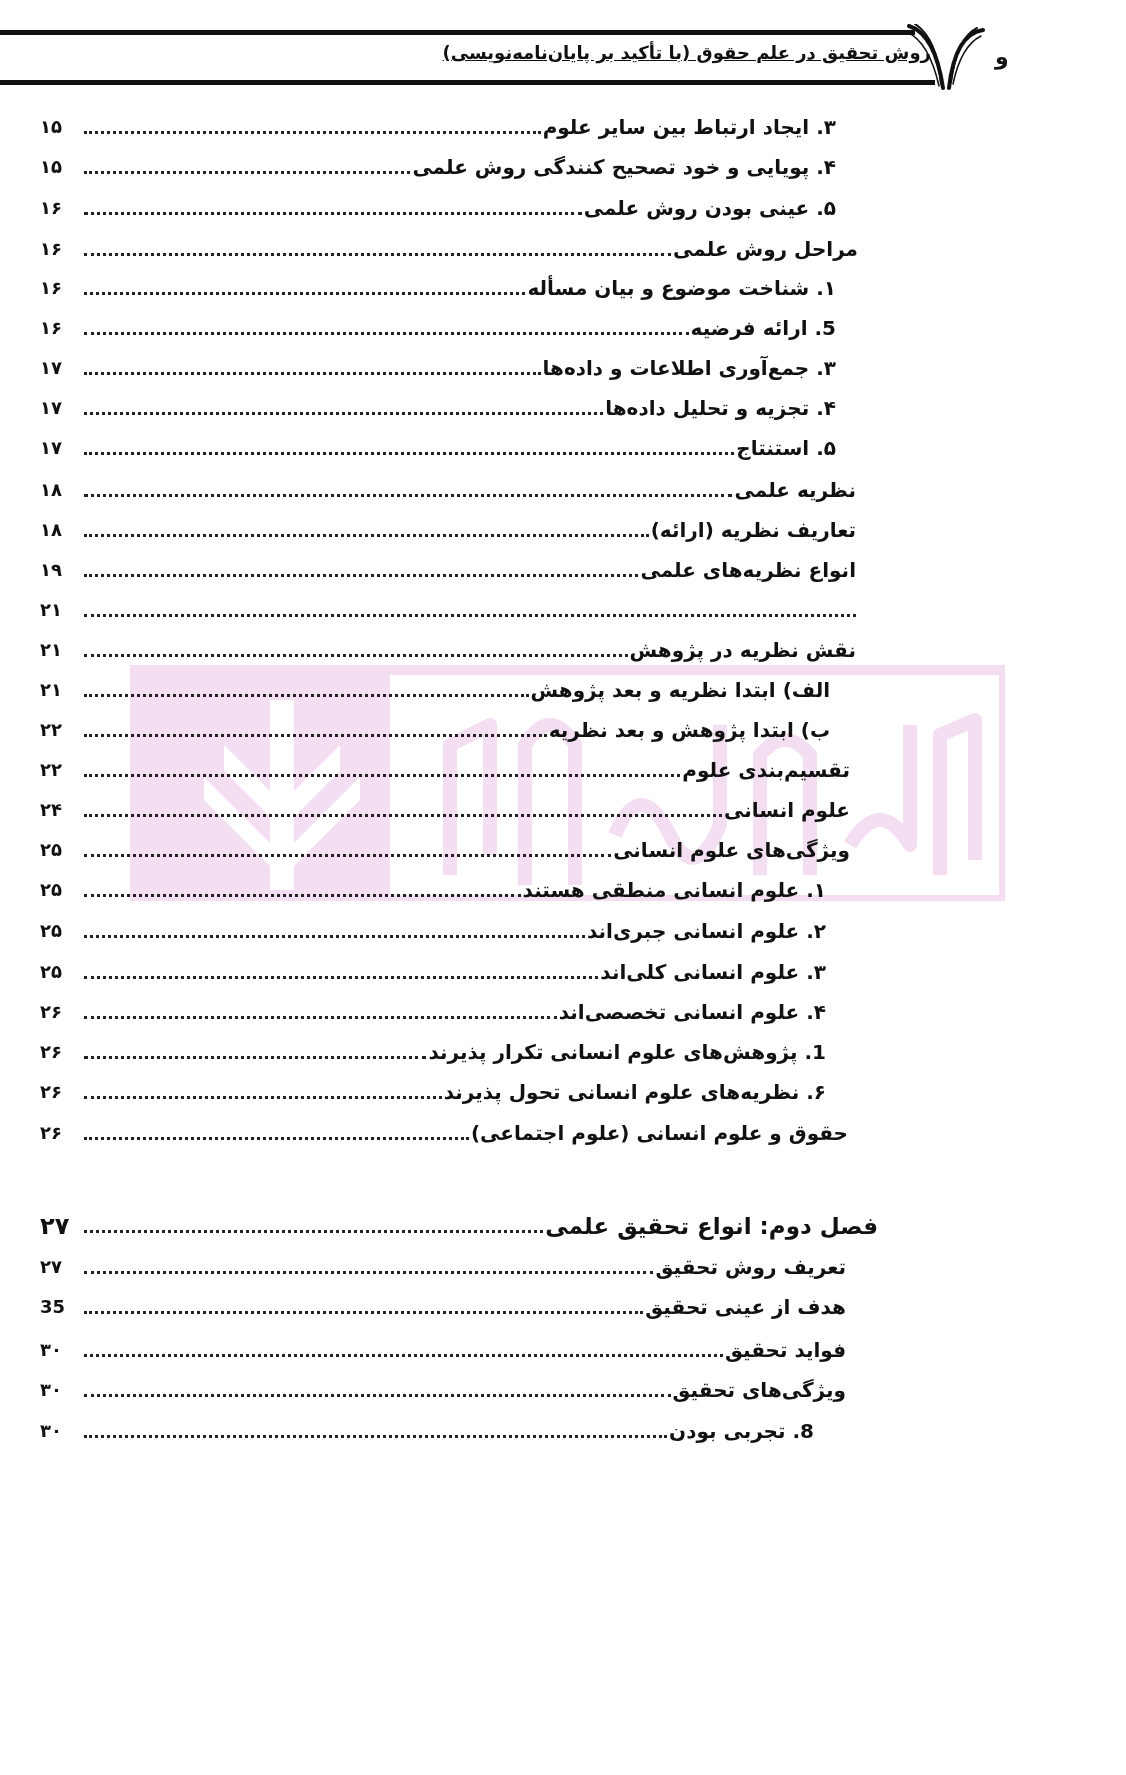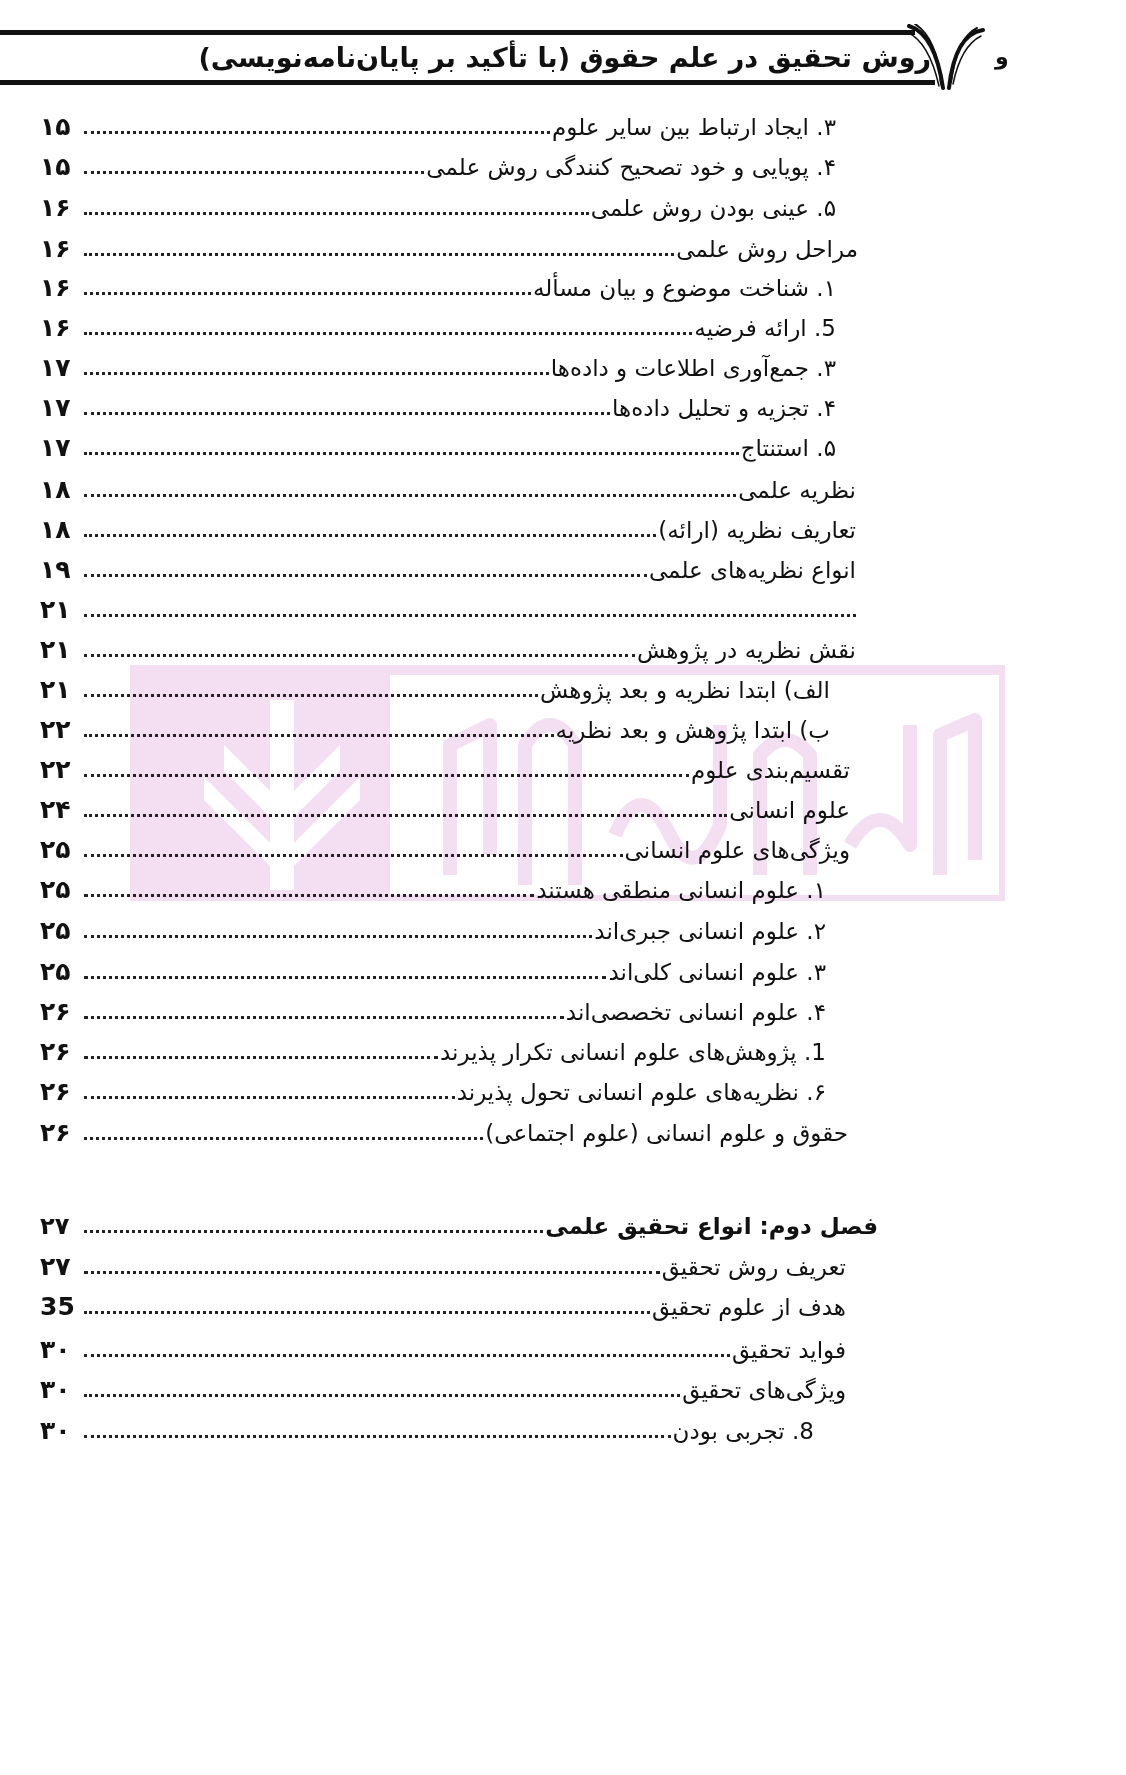--- a/index.html
+++ b/index.html
@@ -71,23 +71,24 @@
     top: 80px;
     width: 935px;
     height: 5px;
     background: #111;
   }
   .header .title {
     position: absolute;
     right: 195px;
     top: 42px;
     font-weight: bold;
-    font-size: 27px;
+    font-size: 18px;
     white-space: nowrap;
     direction: rtl;
+    text-decoration: underline;
   }
   .header .ornament {
     position: absolute;
     left: 905px;
     top: 24px;
     width: 80px;
     height: 68px;
   }
   .header .page-letter {
     position: absolute;
@@ -110,35 +111,36 @@
     position: absolute;
     left: 40px;
     height: 34px;
     display: flex;
     flex-direction: row;
     align-items: flex-end;
     direction: rtl;
   }
   .toc-row .entry-text {
     white-space: nowrap;
-    font-size: 23px;
+    font-size: 20px;
     line-height: 30px;
     padding-left: 2px;
+    font-weight: bold;
   }
   .toc-row .leader {
     flex: 1 1 auto;
     border-bottom: 3px dotted #222;
     margin-bottom: 8px;
     margin-left: 4px;
     min-width: 20px;
   }
   .toc-row .page-num {
     width: 40px;
     text-align: left;
-    font-size: 25px;
+    font-size: 18px;
     line-height: 30px;
     font-weight: bold;
     direction: rtl;
   }
   .toc-row.chapter .entry-text {
     font-weight: bold;
     font-size: 23px;
     text-align: right;
   }
   .toc-row.chapter .page-num {
@@ -324,21 +326,21 @@
     <span class="leader"></span>
     <span class="page-num">۲۷</span>
   </div>
 
   <div class="toc-row" style="top: 1248px; width: 806px; left: 40px;">
     <span class="entry-text">تعریف روش تحقیق</span>
     <span class="leader"></span>
     <span class="page-num">۲۷</span>
   </div>
   <div class="toc-row" style="top: 1288px; width: 806px; left: 40px;">
-    <span class="entry-text">هدف از علوم تحقیق</span>
+    <span class="entry-text">هدف از عینی تحقیق</span>
     <span class="leader"></span>
     <span class="page-num">35</span>
   </div>
   <div class="toc-row" style="top: 1331px; width: 806px; left: 40px;">
     <span class="entry-text">فواید تحقیق</span>
     <span class="leader"></span>
     <span class="page-num">۳۰</span>
   </div>
   <div class="toc-row" style="top: 1371px; width: 806px; left: 40px;">
     <span class="entry-text">ویژگی‌های تحقیق</span>

